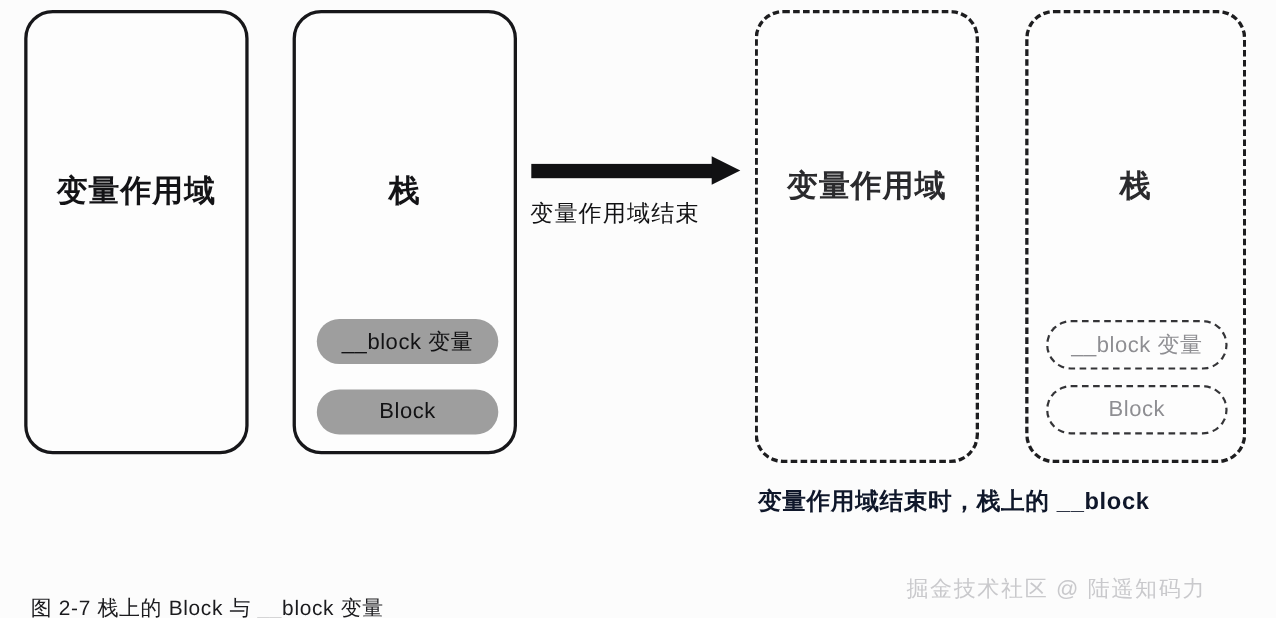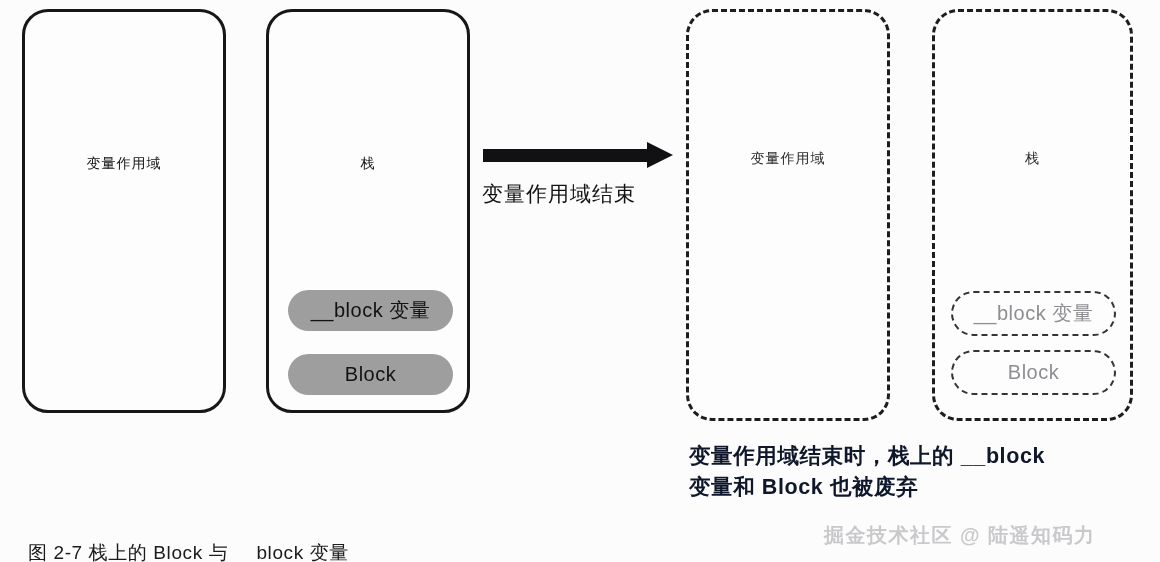--- a/index.html
+++ b/index.html
@@ -34,22 +34,22 @@
     background: #fdfdfd;
     box-sizing: border-box;
   }
 
   
   .box-title {
     position: absolute;
     left: 0;
     right: 0;
     text-align: center;
-    font-weight: normal;
-    font-size: 14px;
+    font-weight: bold;
+    font-size: 28px;
     color: #131316;
     letter-spacing: 1px;
     white-space: nowrap;
   }
   .box-title.faded { color: #2a2a2d; }
 
   
   .pill-solid {
     position: absolute;
     background: #9e9e9e;
@@ -174,19 +174,18 @@
     <div class="pill-dashed" style="left:16px; top:279px; width:165px; height:45px;">
       <span class="pill-text">__block 变量</span>
     </div>
 
     <div class="pill-dashed" style="left:16px; top:338px; width:165px; height:45px;">
       <span class="pill-text">Block</span>
     </div>
   </div>
 
   <div class="note-text" style="left:689px; top:441px;">变量作用域结束时，栈上的 __block</div>
-  <div class="note-text" style="left:689px; top:472px;">变量和 Block 也被废弃</div>
 
   <div class="caption-text" style="left:28px; top:524px;margin-top:16px;">图 2-7 栈上的 Block 与 __block 变量</div>
 
-  <div class="watermark-text" style="left:824px; top:522px;font-weight:bold;">掘金技术社区 @ 陆遥知码力</div>
+  <div class="watermark-text" style="left:824px; top:522px;">掘金技术社区 @ 陆遥知码力</div>
 
 </div>
 
 </body></html>

